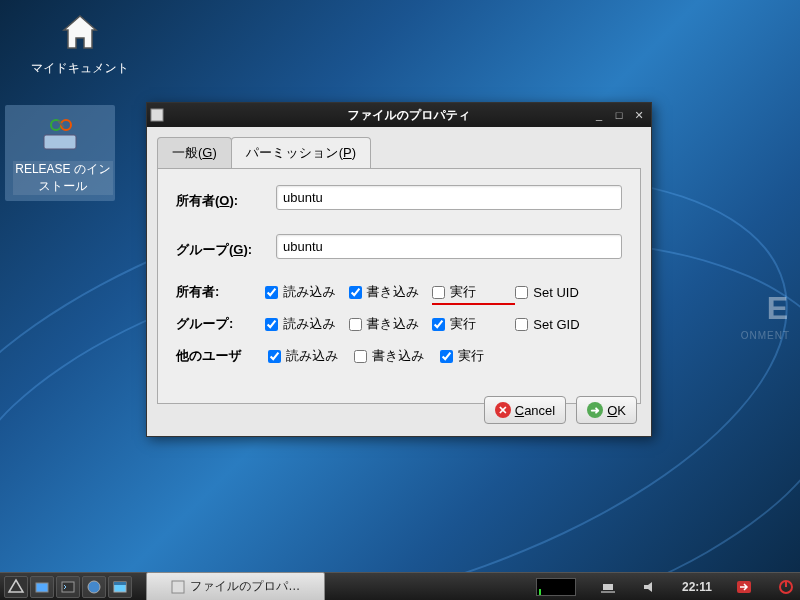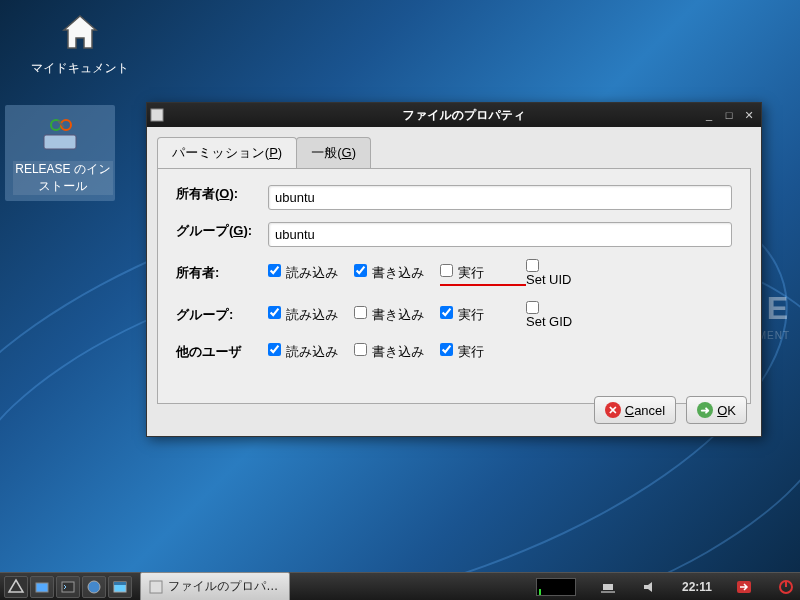--- a/index.html
+++ b/index.html
@@ -6,55 +6,55 @@
 body { width: 800px; height: 600px; overflow: hidden; position: relative; background: linear-gradient(135deg, #0a2845 0%, #1a5490 30%, #2a7cc0 50%, #1a5490 70%, #0a2845 100%); }
 .desktop-swoosh { position: absolute; width: 900px; height: 400px; border: 2px solid rgba(100,180,255,0.3); border-radius: 50%; }
 .sw1 { top: 200px; left: -100px; transform: rotate(-15deg); }
 .sw2 { top: 250px; left: -50px; transform: rotate(-10deg); }
 .desktop-icon { position: absolute; width: 110px; text-align: center; color: #fff; font-size: 12px; }
 .desktop-icon .ic { width: 48px; height: 48px; margin: 0 auto 4px; display: flex; align-items: center; justify-content: center; }
 .di-1 { top: 8px; left: 5px; margin-left: 20px; }
 .di-2 { top: 105px; left: 5px; background: rgba(100,140,180,0.5); padding: 4px 2px 6px; border-radius: 2px; }
 .di-2 .label { background: rgba(255,255,255,0.1); margin-left: 6px; }
 
-.dialog { position: absolute; top: 102px; left: 146px; width: 616px; height: 335px; background: #e8e8e8; border: 1px solid #333; box-shadow: 3px 3px 12px rgba(0,0,0,0.5); }
+.dialog { position: absolute; top: 102px; left: 146px; width: 506px; height: 335px; background: #e8e8e8; border: 1px solid #333; box-shadow: 3px 3px 12px rgba(0,0,0,0.5); }
 .titlebar { height: 24px; background: linear-gradient(#2a2a2a, #1a1a1a); color: #fff; display: flex; align-items: center; font-size: 12px; position: relative; }
 .titlebar .ticon { width: 20px; display: flex; justify-content: center; }
 .titlebar .ttext { flex: 1; text-align: center; font-weight: bold; }
 .titlebar .tbtns { position: absolute; right: 6px; display: flex; gap: 8px; }
 .titlebar .tbtn { width: 12px; height: 12px; color: #ccc; cursor: pointer; font-size: 11px; display: flex; align-items: center; justify-content: center; }
 
 .tabs { display: flex; padding: 10px 10px 0 10px; }
 .tab { padding: 6px 14px; font-size: 13px; background: #d8d8d8; border: 1px solid #aaa; border-bottom: none; cursor: pointer; border-radius: 4px 4px 0 0; margin-right: -1px; }
 .tab.active { background: #eee; position: relative; z-index: 2; }
 .tabcontent { margin: 0 10px 10px; padding: 16px 18px; background: #eee; border: 1px solid #aaa; height: 236px; }
 
-.formrow { display: flex; align-items: flex-start; margin-bottom: 12px; }
+.formrow { display: flex; align-items: flex-end; margin-bottom: 24px; gap: 8px; }
 .formrow .flabel { width: 92px; font-size: 13px; font-weight: bold; }
 .formrow input[type=text] { flex: 1; padding: 4px 6px; font-size: 13px; border: 1px solid #aaa; background: #fff; border-radius: 3px; box-shadow: inset 1px 1px 2px rgba(0,0,0,0.1); }
 
 .permgrid { }
 .permrow { display: flex; align-items: center; margin-bottom: 14px; font-size: 13px; }
 .permrow .plabel { width: 92px; font-weight: bold; }
-.permrow .pcell { width: 86px; display: flex; align-items: flex-start; }
-.permrow .pcell.last { width: 110px; flex-direction: column; }
+.permrow .pcell { width: 86px; display: flex; align-items: center; }
+.permrow .pcell.last { width: 110px; }
 .permrow .pcell.hl { border-bottom: 2px solid #d00; padding-bottom: 2px; margin-bottom: -4px; }
 .pcell input { margin-right: 5px; }
 
 .dlgbtns { position: absolute; bottom: 12px; right: 14px; display: flex; gap: 10px; }
 .dbtn { padding: 5px 10px; font-size: 13px; background: linear-gradient(#f8f8f8,#e0e0e0); border: 1px solid #999; border-radius: 4px; cursor: pointer; display: flex; align-items: center; gap: 4px; }
 .dbtn .bicon { width: 16px; height: 16px; border-radius: 50%; display: flex; align-items: center; justify-content: center; font-size: 11px; color: #fff; font-weight: bold; }
 .bicon.cancel { background: #d33; }
 .bicon.ok { background: #5a5; }
 
 .taskbar { position: absolute; bottom: 0; left: 0; width: 800px; height: 28px; background: linear-gradient(#3a3a3a,#1a1a1a); display: flex; align-items: center; border-top: 1px solid #555; }
 .tb-left { display: flex; align-items: center; gap: 2px; padding-left: 4px; }
 .tb-icon { width: 24px; height: 22px; display: flex; align-items: center; justify-content: center; cursor: pointer; background: rgba(80,80,80,0.5); border: 1px solid #555; border-radius: 2px; }
 .tb-icon.start { background: #333; }
-.tb-taskbtn { margin-left: 6px; height: 30px; padding: 0 8px; background: linear-gradient(#e8e8e8,#c8c8c8); border: 1px solid #888; border-radius: 2px; display: flex; align-items: center; gap: 5px; font-size: 12px; cursor: pointer; min-width: 150px; color: #222; }
+.tb-taskbtn { margin-left: 12px; height: 30px; padding: 0 24px; background: linear-gradient(#e8e8e8,#c8c8c8); border: 1px solid #888; border-radius: 2px; display: flex; align-items: center; gap: 5px; font-size: 12px; cursor: pointer; min-width: 150px; color: #222; }
 .tb-right { margin-left: auto; display: flex; align-items: center; gap: 22px; padding-right: 4px; color: #ddd; font-size: 12px; }
 .tb-tray-icon { width: 20px; height: 20px; display: flex; align-items: center; justify-content: center; cursor: pointer; }
 .clock { font-weight: bold; }
 .power { color: #d33; }
 .graph { width: 40px; height: 18px; background: #000; border: 1px solid #555; position: relative; }
 .graph::after { content:""; position:absolute; bottom:0; left:2px; width:2px; height:6px; background:#3d3; }
 .desktop-text-right { position: absolute; right: 10px; top: 290px; color: rgba(255,255,255,0.4); font-size: 32px; font-weight: bold; letter-spacing: 2px; text-align: right; }
 .desktop-text-small { position: absolute; right: 10px; top: 330px; color: rgba(255,255,255,0.25); font-size: 10px; letter-spacing: 1px; }
 .u { text-decoration: underline; }
 </style>
@@ -97,22 +97,22 @@
     </div>
     <div class="ttext">ファイルのプロパティ</div>
     <div class="tbtns">
       <div class="tbtn">_</div>
       <div class="tbtn">□</div>
       <div class="tbtn">✕</div>
     </div>
   </div>
 
   <div class="tabs">
+    <div class="tab"><span>一般(<span class="u">G</span>)</span></div>
     <div class="tab active"><span>パーミッション(<span class="u">P</span>)</span></div>
-    <div class="tab"><span>一般(<span class="u">G</span>)</span></div>
   </div>
 
   <div class="tabcontent">
     <div class="formrow">
       <div class="flabel"><span>所有者(<span class="u">O</span>):</span></div>
       <input type="text" value="ubuntu" style="">
     </div>
     <div class="formrow">
       <div class="flabel"><span>グループ(<span class="u">G</span>):</span></div>
       <input type="text" value="ubuntu" style="">

